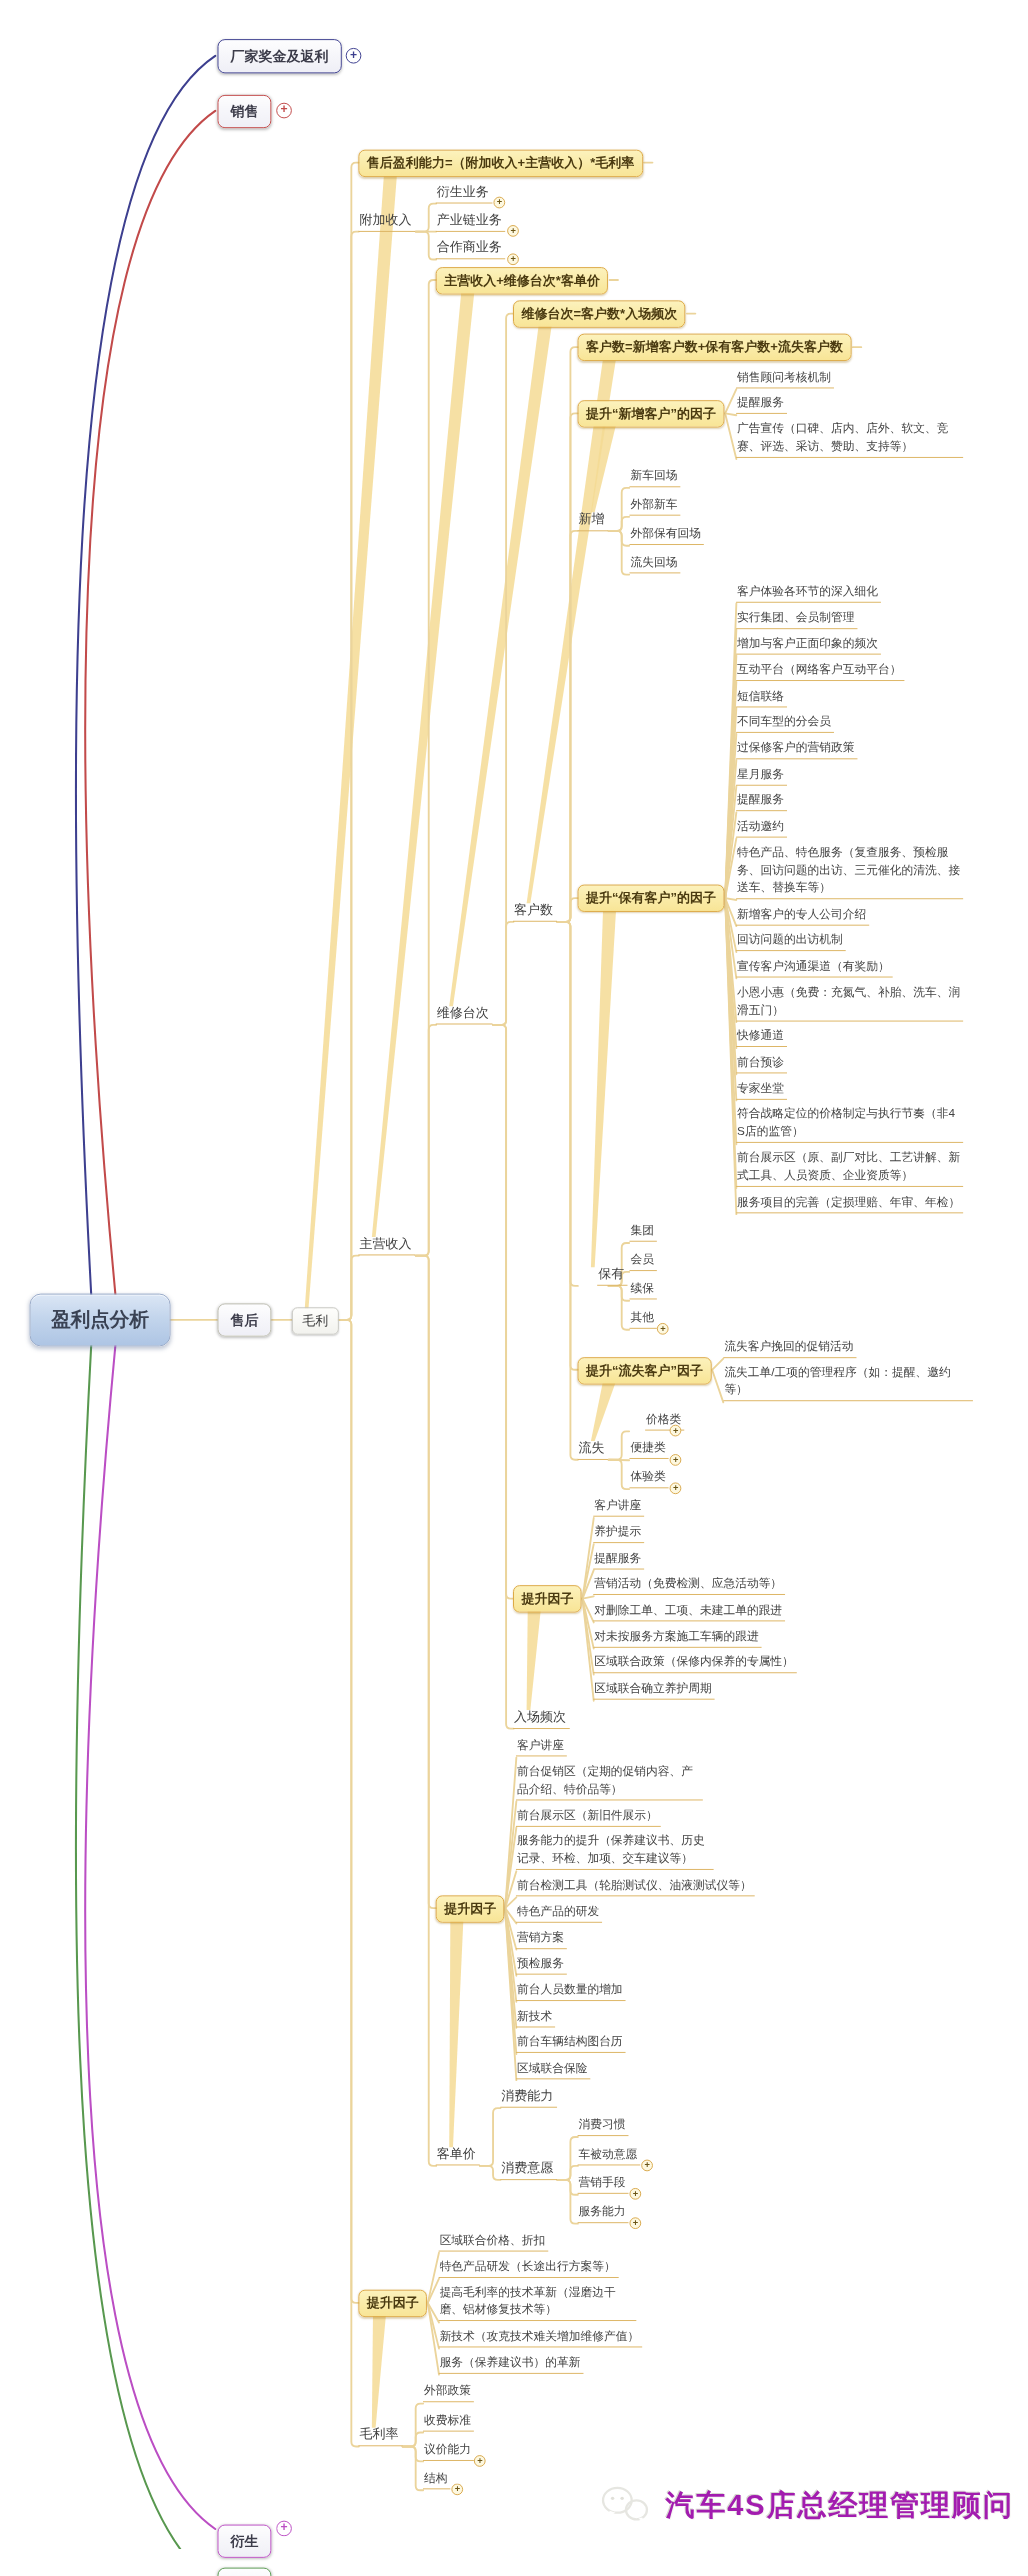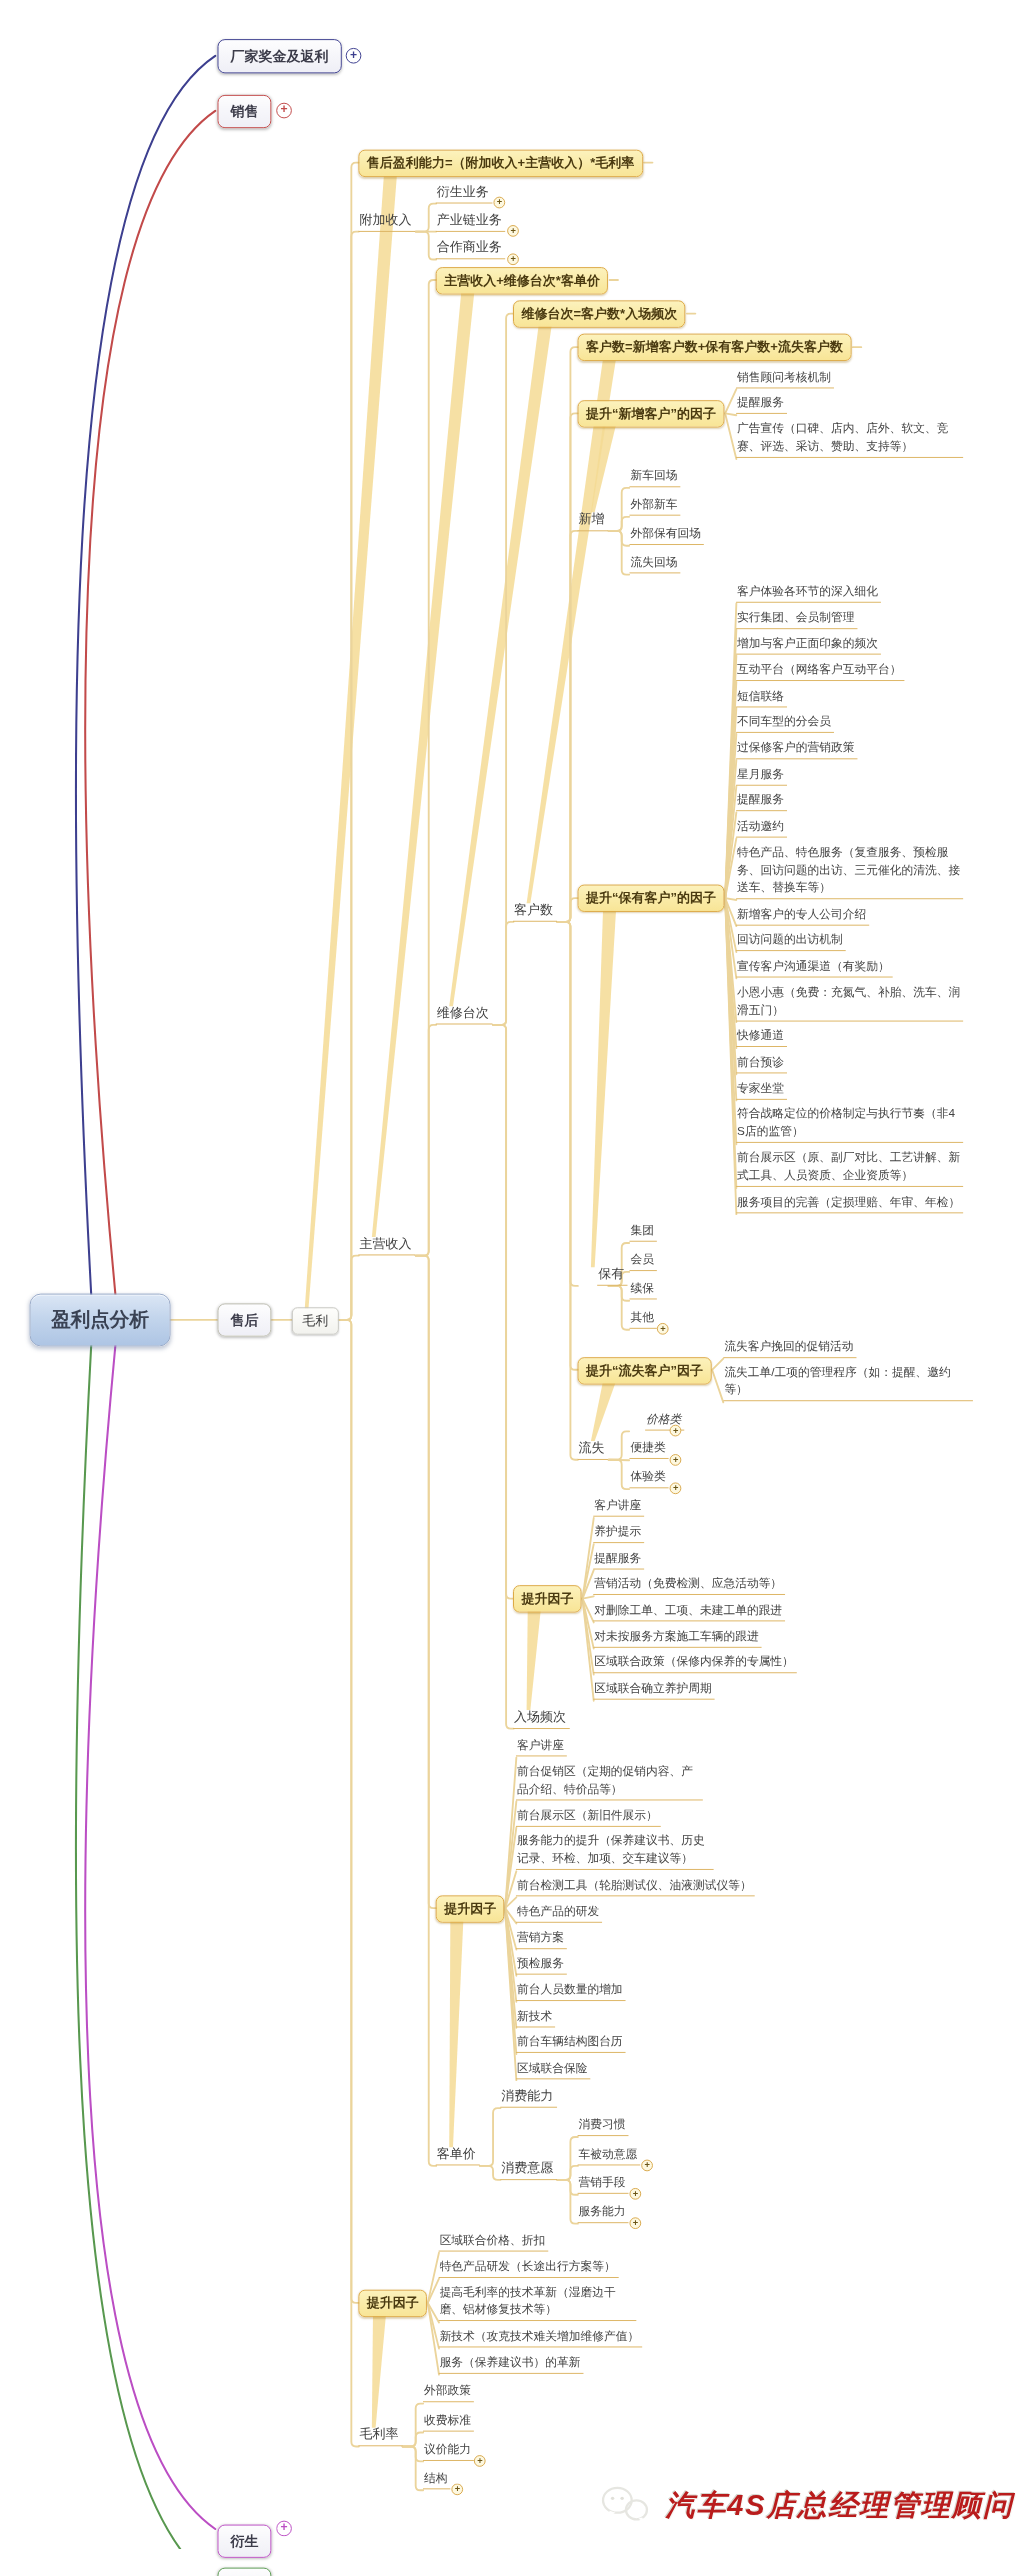--- a/index.html
+++ b/index.html
@@ -28,22 +28,22 @@
         border-bottom:1.9px solid #ddb564;}
   .item{font-size:12px;line-height:18px;padding:0 2.9px 1.9px 1px;max-width:232px;
         word-break:break-all;border-bottom:1.9px solid #ddb564;color:#424242;}
   .plusb{position:absolute;width:16px;height:16px;border-radius:50%;background:#fff;
         border:1.5px solid currentColor;font-size:12.4px;line-height:13.3px;font-weight:bold;
         text-align:center;box-sizing:border-box;}
   .plusy{position:absolute;width:12.4px;height:12.4px;border-radius:50%;background:#fdf8e0;
         border:1.2px solid #d9a94e;color:#6b5516;font-size:9.5px;line-height:9.5px;
         font-weight:bold;text-align:center;box-sizing:border-box;}
   .watermark{position:absolute;right:15.2px;top:2485px;display:flex;align-items:center;gap:16px;
-        color:#b91c1c;font-size:29px;font-weight:bold;letter-spacing:1.9px;
-        text-shadow:1px 1px 0 #f7f7f4,-1px -1px 0 #d7d7d0;font-style:italic;}
+        color:#a21caf;font-size:29px;font-weight:bold;letter-spacing:1.9px;
+        text-shadow:1px 1px 0 #f7f7f4,-1px -1px 0 #d7d7d0;}
 </style>
 </head>
 <body>
 
 <div id="scaler" style="transform: scale(0.978522); transform-origin: 514px 1320px;">
   <svg id="links" width="1029" height="2576" viewBox="0 0 1080 2704">
       <polygon points="400,156 414,156 319,1373.5 315,1373.5" fill="rgba(244,219,148,0.85)"></polygon>
       <polygon points="483,282 497,282 391,1296.5 387,1296.5" fill="rgba(244,219,148,0.85)"></polygon>
       <polygon points="566,318 580,318 474,1049 470,1049" fill="rgba(244,219,148,0.85)"></polygon>
       <polygon points="635,354 649,354 557,938.5 553,938.5" fill="rgba(244,219,148,0.85)"></polygon>
@@ -209,21 +209,21 @@
     <div class="n item" style="left: 741px; top: 1190px;">服务项目的完善（定损理赔、年审、年检）</div>
     <div class="n topic" style="left: 579px; top: 1264px; margin-left: 20px;">保有</div>
     <div class="n item" style="left: 632px; top: 1219px;">集团</div>
     <div class="n item" style="left: 632px; top: 1249px;">会员</div>
     <div class="n item" style="left: 632px; top: 1278px;">续保</div>
     <div class="n item" style="left: 632px; top: 1308px;">其他</div>
     <div class="n callout" style="left: 579px; top: 1358px;">提升“流失客户”因子</div>
     <div class="n item" style="left: 728px; top: 1338px;">流失客户挽回的促销活动</div>
     <div class="n item" style="max-width: 255px; left: 728px; top: 1364px;">流失工单/工项的管理程序（如：提醒、邀约等）</div>
     <div class="n topic" style="left: 579px; top: 1442px;">流失</div>
-    <div class="n item" style="left: 648px; top: 1412px; font-style: italic;">价格类</div>
+    <div class="n item" style="left: 648px; top: 1412px;">价格类</div>
     <div class="n item" style="left: 632px; top: 1441px;">便捷类</div>
     <div class="n item" style="left: 632px; top: 1471px;">体验类</div>
     <div class="n callout" style="left: 513px; top: 1591px;">提升因子</div>
     <div class="n item" style="left: 595px; top: 1500px;">客户讲座</div>
     <div class="n item" style="left: 595px; top: 1527px;">养护提示</div>
     <div class="n item" style="left: 595px; top: 1554px;">提醒服务</div>
     <div class="n item" style="left: 595px; top: 1580px;">营销活动（免费检测、应急活动等）</div>
     <div class="n item" style="left: 595px; top: 1607px;">对删除工单、工项、未建工单的跟进</div>
     <div class="n item" style="left: 595px; top: 1634px;">对未按服务方案施工车辆的跟进</div>
     <div class="n item" style="left: 595px; top: 1660px;">区域联合政策（保修内保养的专属性）</div>

